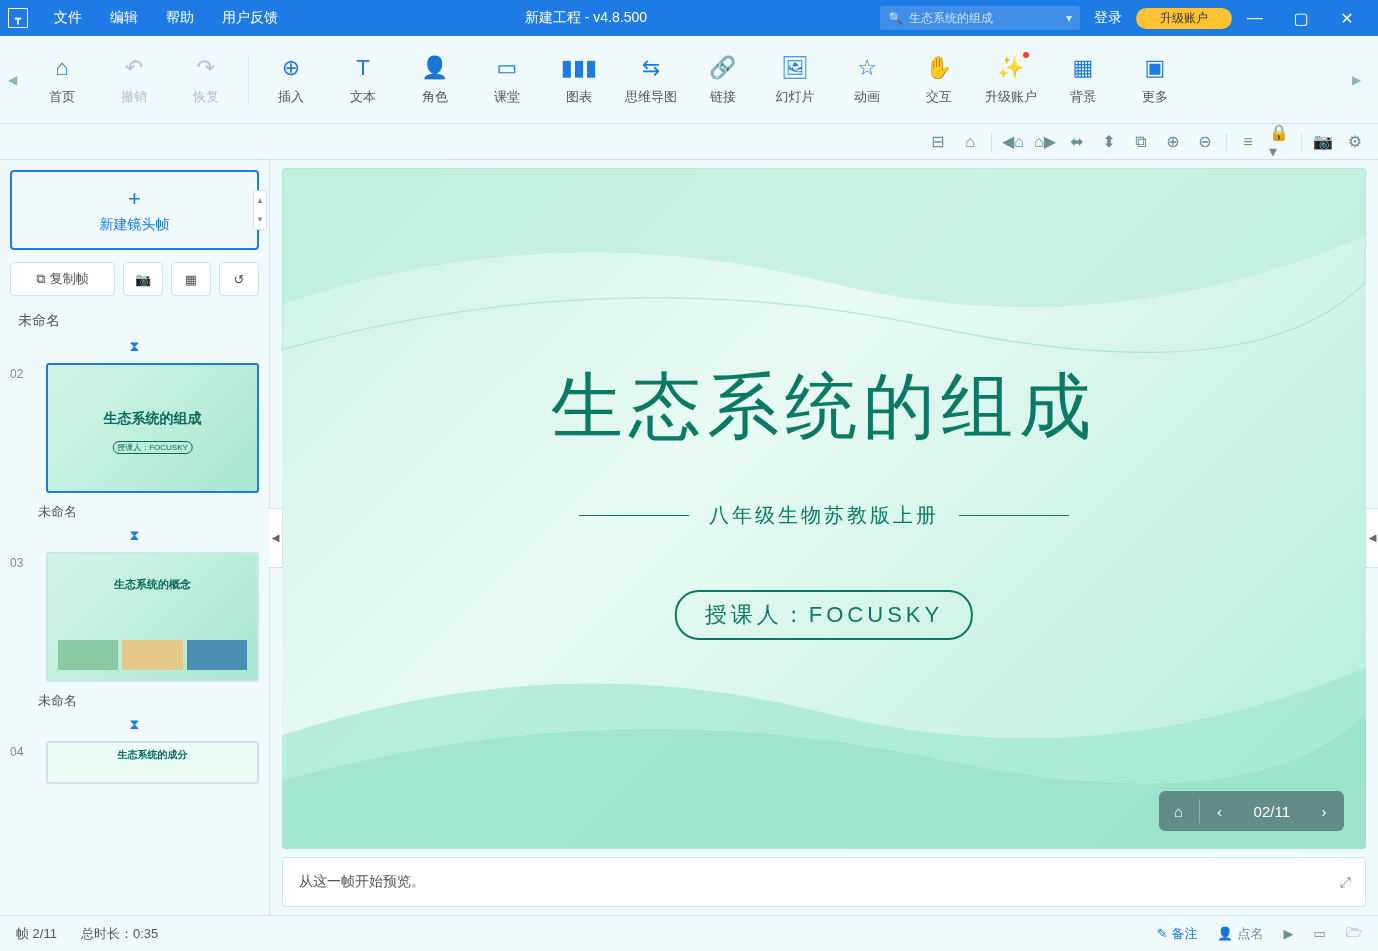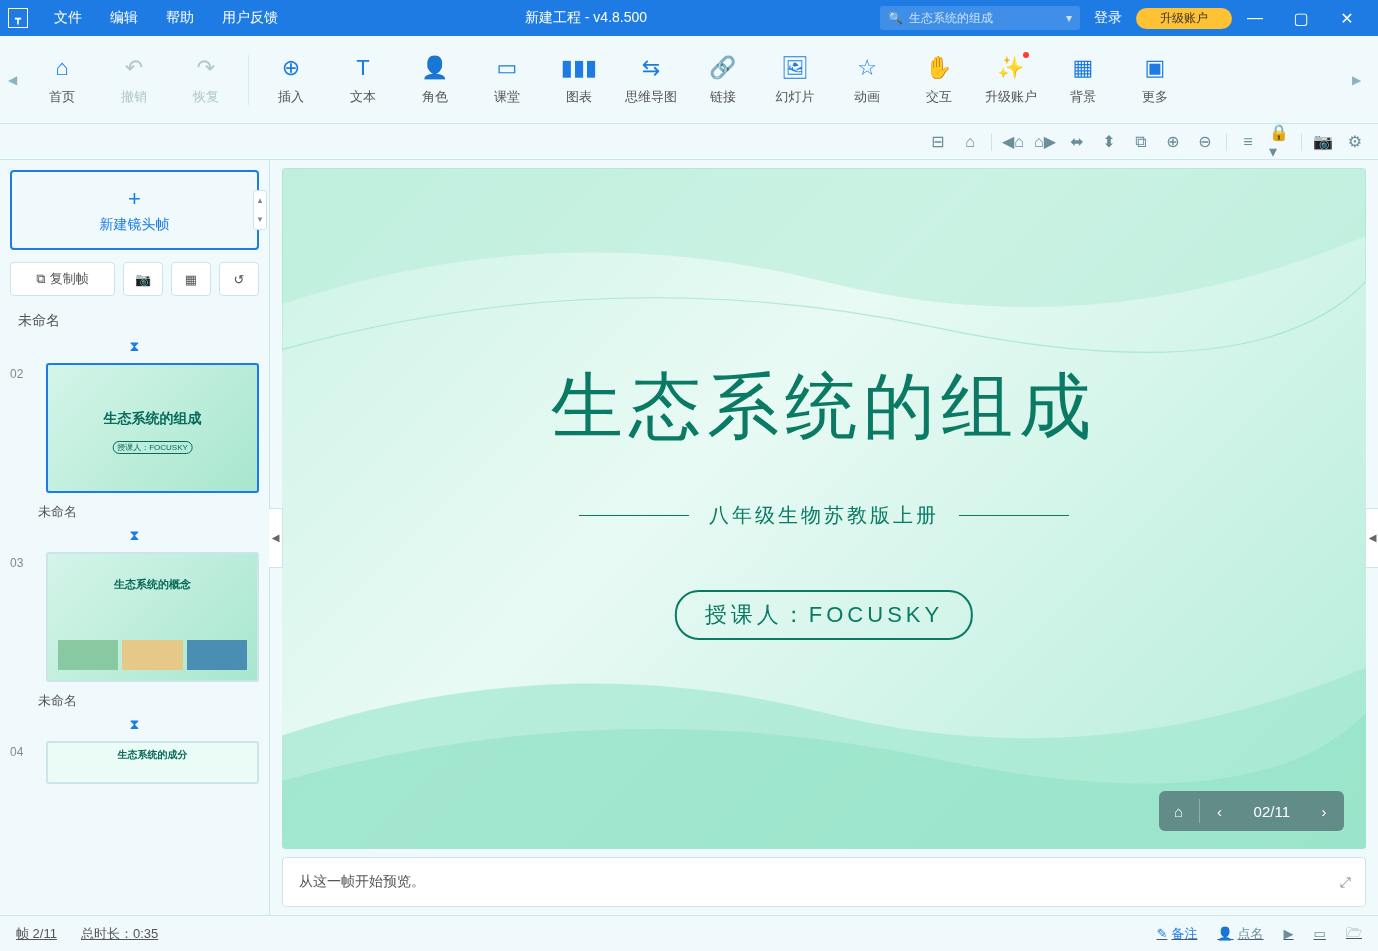--- a/index.html
+++ b/index.html
@@ -71,21 +71,21 @@
 
 .canvas-nav { position: absolute; bottom: 18px; right: 22px; background: rgba(60,80,90,0.6); border-radius: 6px; display: flex; align-items: center; height: 40px; color: #fff; font-size: 15px; }
 .canvas-nav .cn-btn { width: 40px; text-align: center; cursor: pointer; }
 .canvas-nav .cn-sep { width: 1px; height: 24px; background: rgba(255,255,255,0.3); }
 .canvas-nav .cn-page { padding: 0 14px; }
 
 .preview-bar { margin: 0 12px 8px 12px; height: 50px; background: #fff; border: 1px solid #cce5ea; border-radius: 4px; display: flex; align-items: center; padding: 0 16px; font-size: 14px; color: #555; position: relative; text-align: center; }
 .preview-bar .expand { position: absolute; right: 14px; top: 50%; transform: translateY(-50%); font-size: 14px; color: #888; cursor: pointer; }
 
 
-.statusbar { height: 36px; border-top: 1px solid #cce5ea; display: flex; align-items: center; padding: 0 16px; font-size: 13px; color: #555; background: #f0f9fb; text-decoration: underline; }
+.statusbar { height: 36px; border-top: 1px solid #cce5ea; display: flex; align-items: center; padding: 0 16px; font-size: 13px; color: #555; background: #f0f9fb; }
 .statusbar .sp { margin-right: 24px; }
 .statusbar .right { margin-left: auto; display: flex; align-items: center; gap: 20px; color: #1e7be4; }
 .statusbar .right .sitem { display: flex; align-items: center; gap: 4px; cursor: pointer; }
 .statusbar .right .sgray { color: #6a8f99; }
 </style>
 </head>
 <body>
 
 <div class="titlebar">
   <div class="logo">┳</div>

